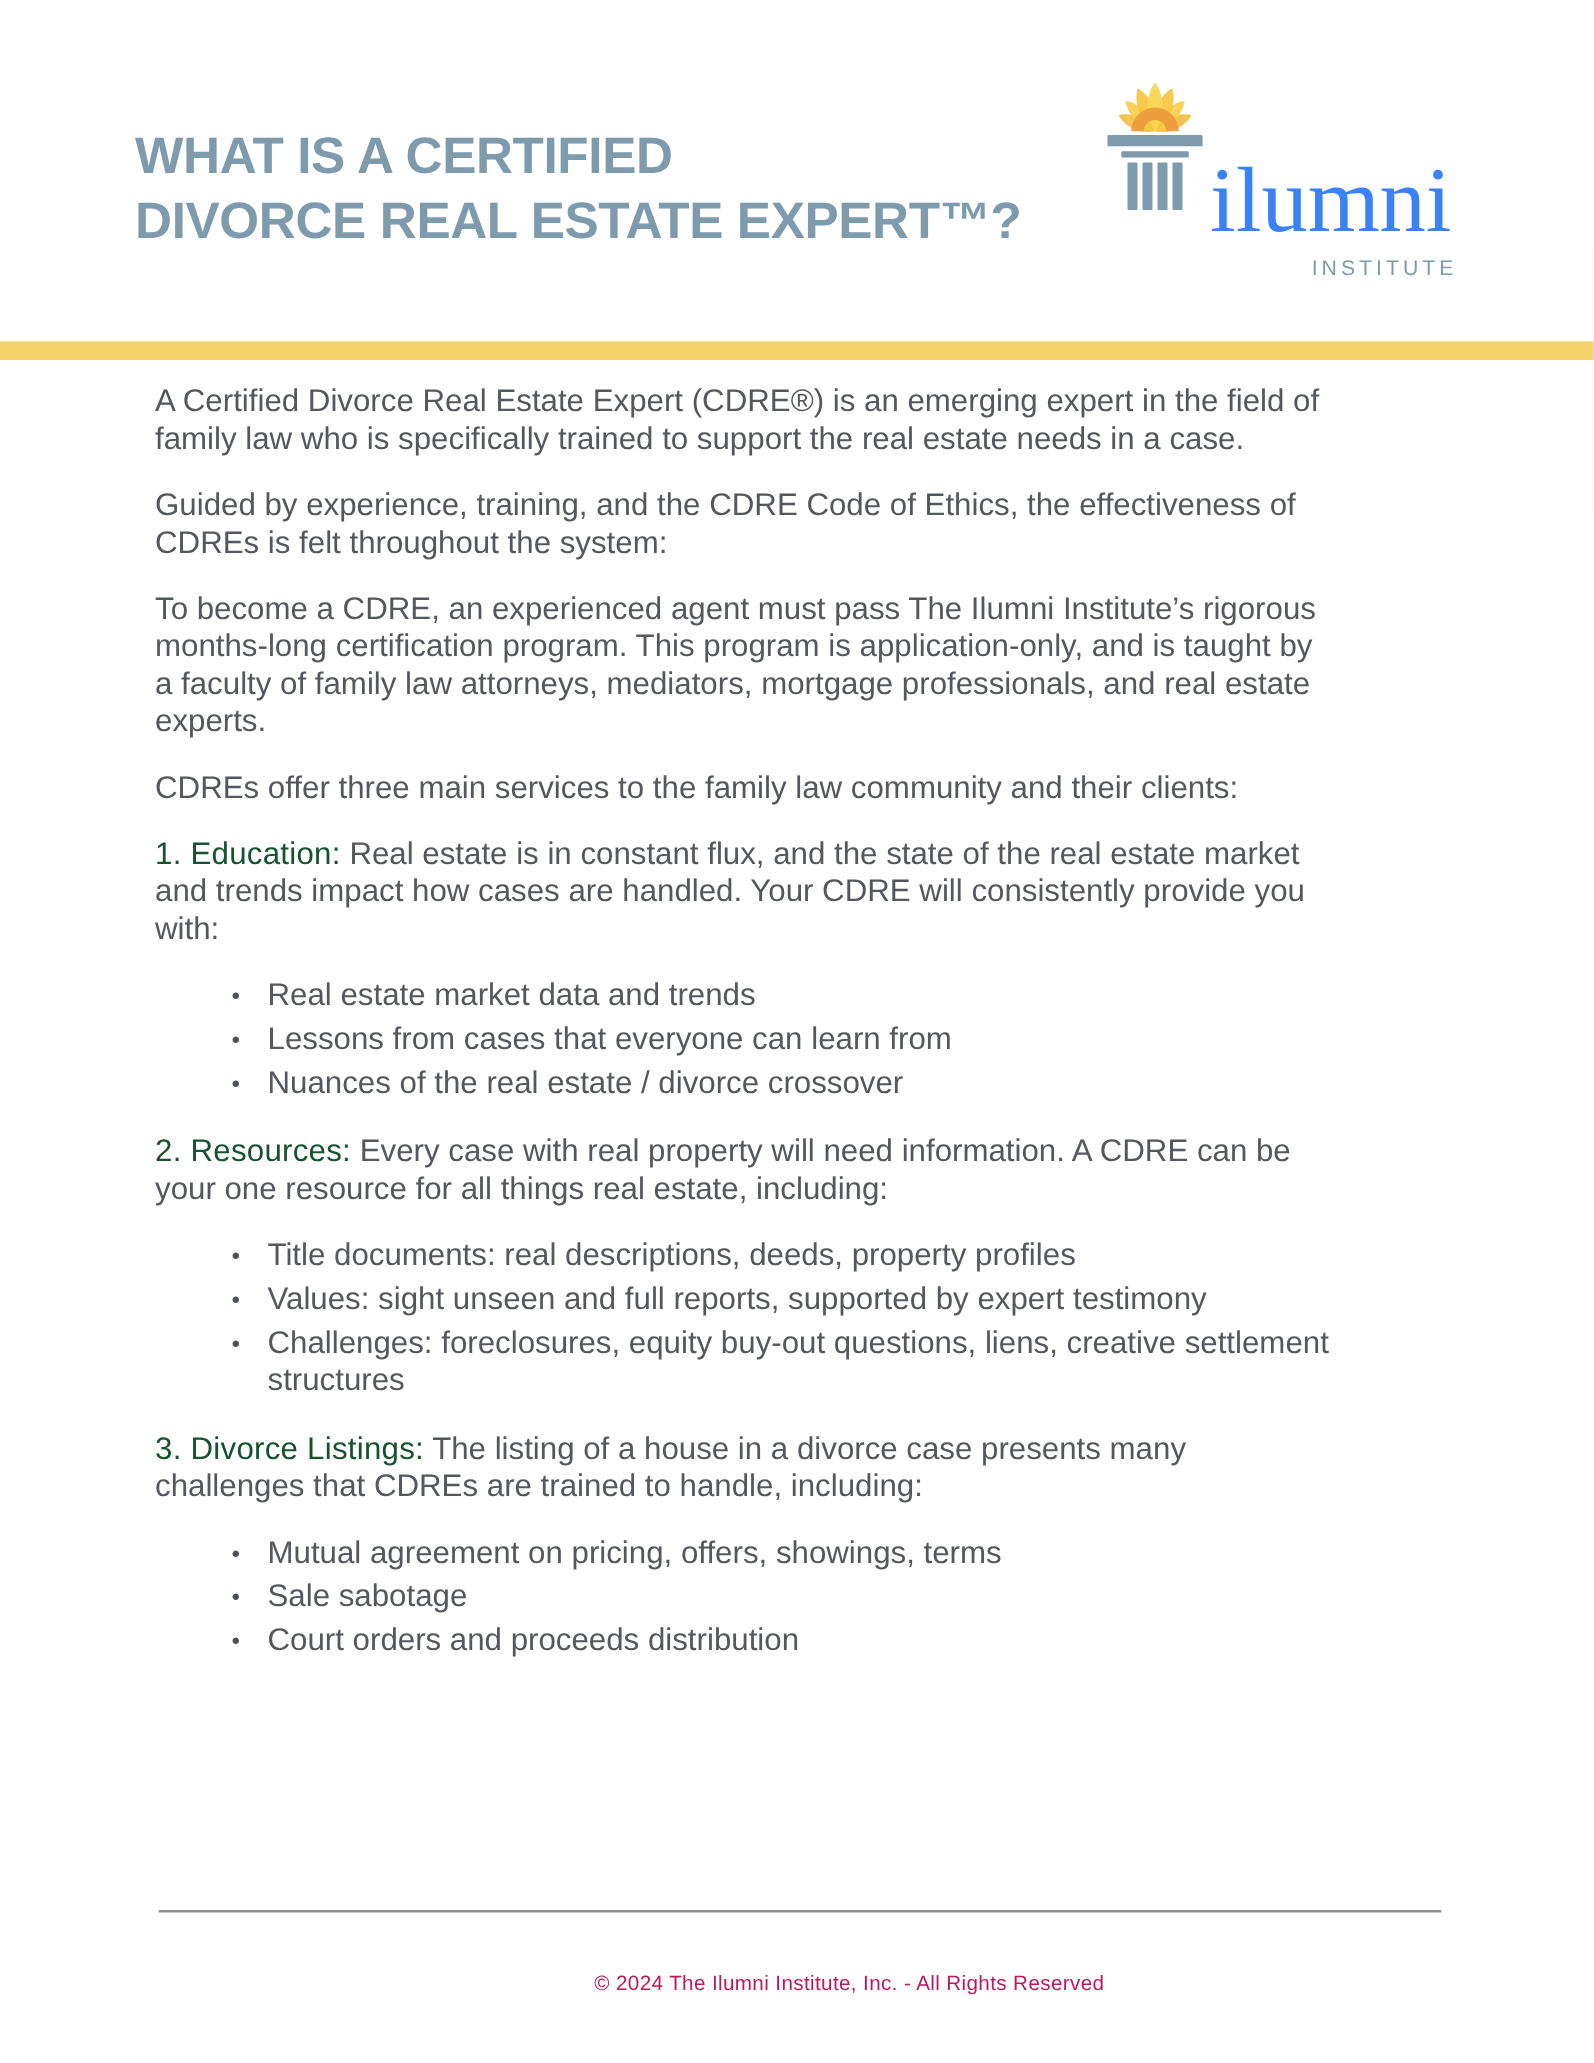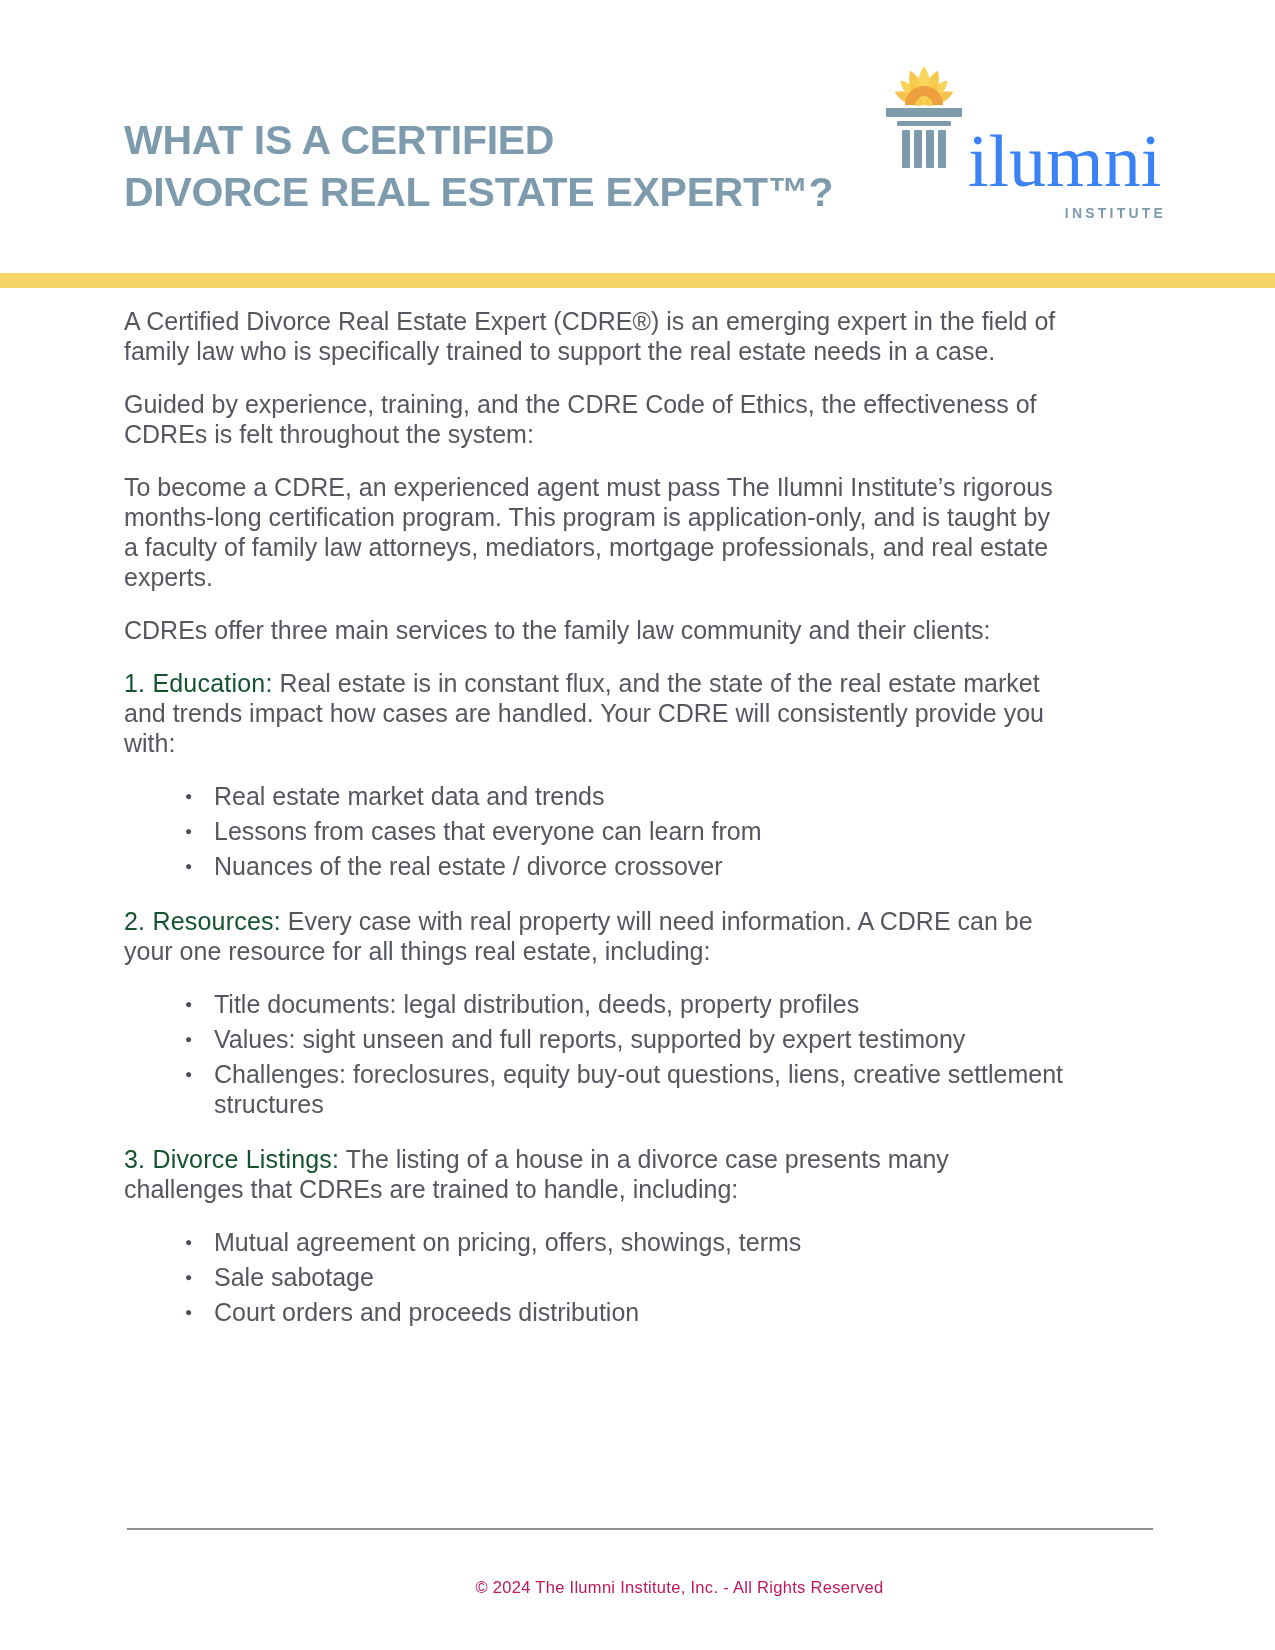--- a/index.html
+++ b/index.html
@@ -4,36 +4,36 @@
 <style>
   html,body { margin:0; padding:0; background:#e8e8e8; }
   .page {
     position:relative; width:1275px; height:1650px; margin:0 auto;
     background:#ffffff; overflow:hidden;
     font-family:"Liberation Sans", sans-serif;
   }
 
   
   .title {
-    position:absolute; left:108px; top:98px; margin:16px;
+    position:absolute; left:108px; top:98px; margin:0;
     font-size:41px; font-weight:bold; letter-spacing:-0.3px;
     color:#7d9bad; line-height:52px;
   }
   .title span { display:block; }
 
   .logo { position:absolute; left:856px; top:58px; width:320px; height:112px; }
   .logo-icon { position:absolute; left:18px; top:2px; width:100px; height:108px; }
   .logo-word {
     position:absolute; left:112px; top:66px; width:200px;
     font-family:"Liberation Serif", serif; font-size:74px; line-height:74px;
     color:#3b82f6; letter-spacing:0px;
   }
   .logo-sub {
     position:absolute; left:118px; top:147px; width:192px; text-align:right;
-    font-size:14px; font-weight:700; letter-spacing:3.2px; color:#7d9bad;
+    font-size:17px; font-weight:400; letter-spacing:3.2px; color:#7d9bad;
   }
 
   .band { position:absolute; left:0; top:273px; width:1275px; height:15px; background:#f6d368; }
 
   
   .content {
     position:absolute; left:124px; top:306px; width:945px;
     color:#54575d; font-size:25px; line-height:30px; font-weight:400;
   }
   .content p { margin:0 0 23px 0; }
@@ -118,21 +118,21 @@
 
     <ul>
       <li>Real estate market data and trends</li>
       <li>Lessons from cases that everyone can learn from</li>
       <li>Nuances of the real estate / divorce crossover</li>
     </ul>
 
     <p><strong>2. Resources:</strong> <span>Every case with real property will need information. A CDRE can be your one resource for all things real estate, including:</span></p>
 
     <ul>
-      <li>Title documents: legal distribution, deeds, property profiles</li>
+      <li>Title documents: real descriptions, deeds, property profiles</li>
       <li>Values: sight unseen and full reports, supported by expert testimony</li>
       <li>Challenges: foreclosures, equity buy-out questions, liens, creative settlement structures</li>
     </ul>
 
     <p><strong>3. Divorce Listings:</strong> <span>The listing of a house in a divorce case presents many challenges that CDREs are trained to handle, including:</span></p>
 
     <ul>
       <li>Mutual agreement on pricing, offers, showings, terms</li>
       <li>Sale sabotage</li>
       <li>Court orders and proceeds distribution</li>

